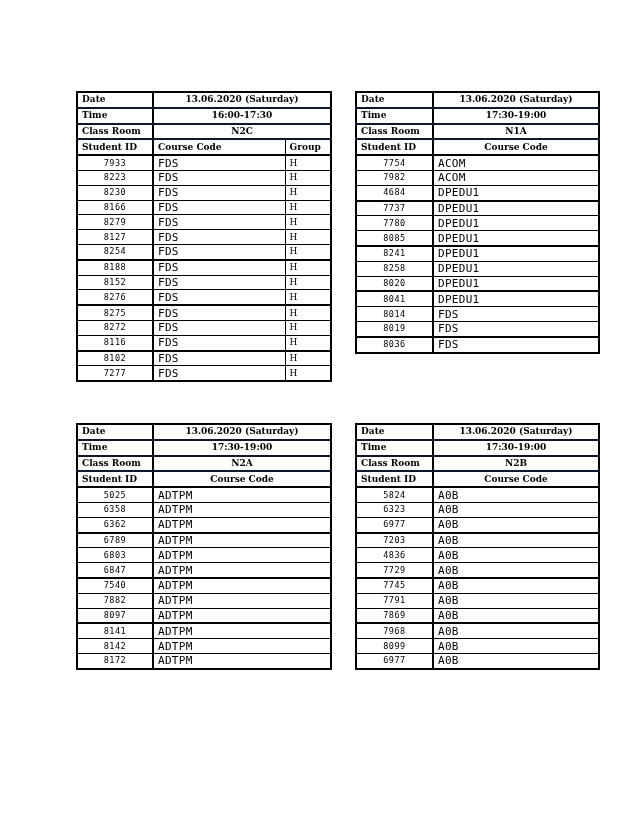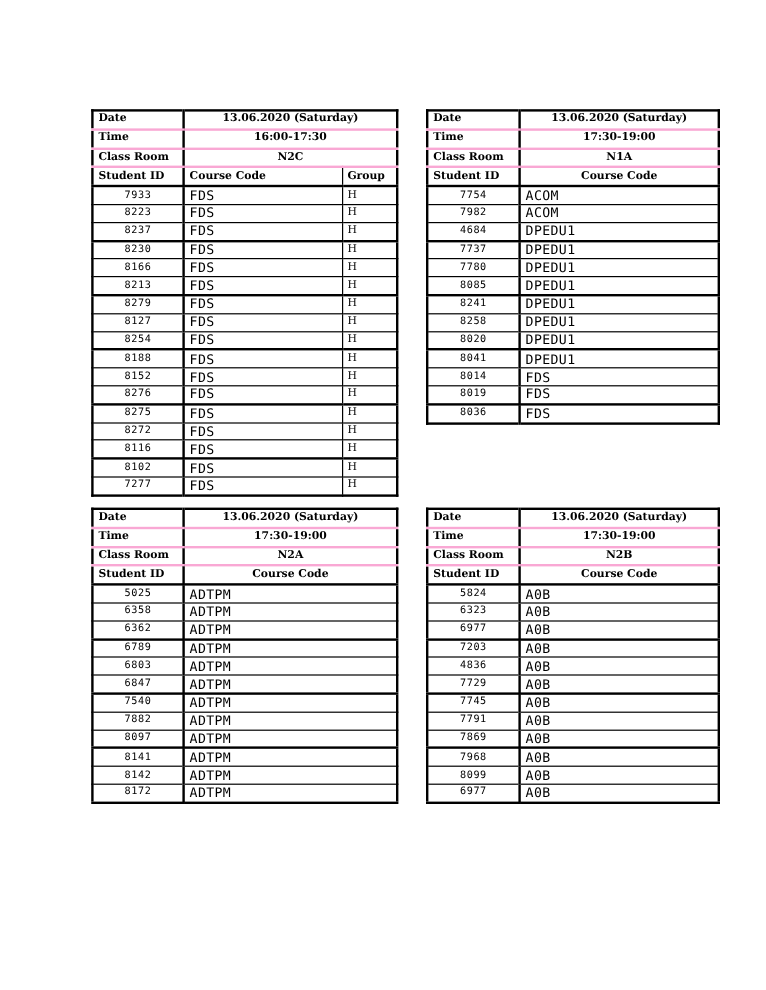--- a/index.html
+++ b/index.html
@@ -1,21 +1,21 @@
 <!DOCTYPE html>
 <html><head>
 <meta charset="utf-8">
 <style>
   html, body { margin: 0; padding: 0; background: #ffffff; }
   body { width: 638px; height: 825px; position: relative; overflow: hidden;
          font-family: "DejaVu Serif", "Liberation Serif", serif; color: #000; }
   .sched { position: absolute; border-collapse: collapse; border: 2px solid #000; }
   .sched td { border: 1px solid #000; padding: 0 4px; height: 13.8px; line-height: 13px;
               font-size: 9px; white-space: nowrap; }
-  .sched tr.hdr td { font-weight: bold; border-bottom: 2px solid #f9a8d4; }
+  .sched tr.hdr td { font-weight: bold; border-bottom: 2px solid #0f172a; }
   .sched tr.hdr td.val { text-align: center; }
   .sched tr.colhdr td { font-weight: bold; border-bottom: 2px solid #000; }
   .sched tr.colhdr td.center { text-align: center; }
   .sched td.lbl { border-right: 2px solid #000; }
   .sched td.id { letter-spacing: 0.5px; font-family: "DejaVu Sans Mono", "Liberation Mono", monospace; font-size: 8.5px; text-align: center; }
   .sched td.code { font-family: "DejaVu Sans Mono", "Liberation Mono", monospace; font-size: 11px; letter-spacing: 0.3px; }
   .sched tr.thick td { border-bottom: 2px solid #000; }
   #t1 { left: 76px; top: 91px; width: 256px; }
   #t2 { left: 355px; top: 91px; width: 245px; }
   #t3 { left: 76px; top: 423px; width: 256px; }
@@ -54,37 +54,27 @@
   <tr>
         <td class="id lbl">7933</td>
         <td class="code">FDS</td>
         <td>H</td>
       </tr>
       <tr>
         <td class="id lbl">8223</td>
         <td class="code">FDS</td>
         <td>H</td>
       </tr>
-      <tr class="thick">
-        <td class="id lbl">8237</td>
-        <td class="code">FDS</td>
-        <td>H</td>
-      </tr>
       <tr>
         <td class="id lbl">8230</td>
         <td class="code">FDS</td>
         <td>H</td>
       </tr>
       <tr>
         <td class="id lbl">8166</td>
-        <td class="code">FDS</td>
-        <td>H</td>
-      </tr>
-      <tr class="thick">
-        <td class="id lbl">8213</td>
         <td class="code">FDS</td>
         <td>H</td>
       </tr>
       <tr>
         <td class="id lbl">8279</td>
         <td class="code">FDS</td>
         <td>H</td>
       </tr>
       <tr>
         <td class="id lbl">8127</td>

